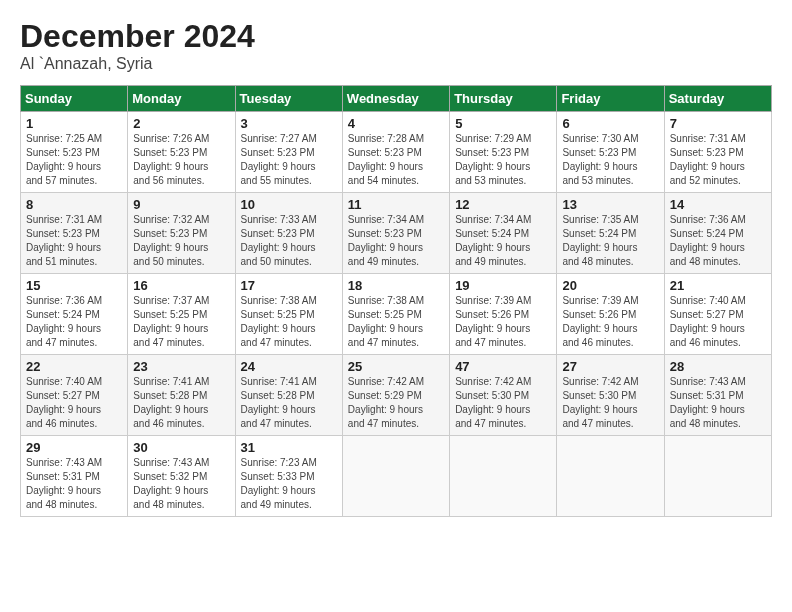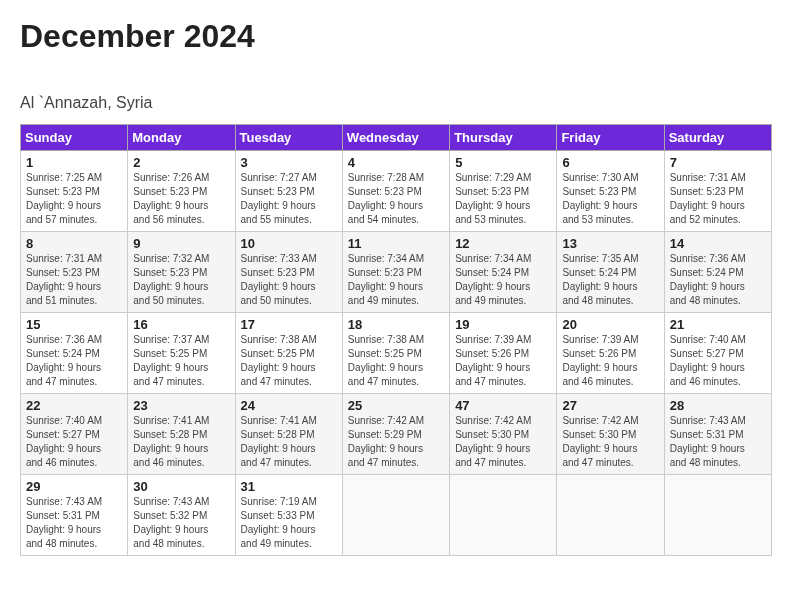--- a/index.html
+++ b/index.html
@@ -29,29 +29,28 @@
     }
     .title-block h1 {
       font-size: 32px;
       font-weight: bold;
       color: #222;
     }
     .title-block h2 {
       font-size: 16px;
       font-weight: normal;
       color: #444;
-      margin-top: 39px;
     }
     table {
       width: 100%;
       border-collapse: collapse;
       table-layout: fixed;
     }
     th {
-      background: #6d28d9;
+      background: #15803d;
       color: #fff;
       font-size: 13px;
       font-weight: bold;
       padding: 5px 4px;
       text-align: left;
       border: 1px solid #aaa;
     }
     td {
       vertical-align: top;
       font-size: 10.5px;
@@ -316,21 +315,21 @@
           </td>
           <td>
             <span class="day-num">30</span>
             <div class="day-info" style="white-space: pre-line;">Sunrise: 7:43 AM
 Sunset: 5:32 PM
 Daylight: 9 hours
 and 48 minutes.</div>
           </td>
           <td>
             <span class="day-num">31</span>
-            <div class="day-info" style="white-space: pre-line;">Sunrise: 7:19 AM
+            <div class="day-info" style="white-space: pre-line;">Sunrise: 7:23 AM
 Sunset: 5:33 PM
 Daylight: 9 hours
 and 49 minutes.</div>
           </td>
           <td class="empty-cell"></td>
           <td class="empty-cell"></td>
           <td class="empty-cell"></td>
           <td class="empty-cell"></td>
         </tr>
       </tbody>

